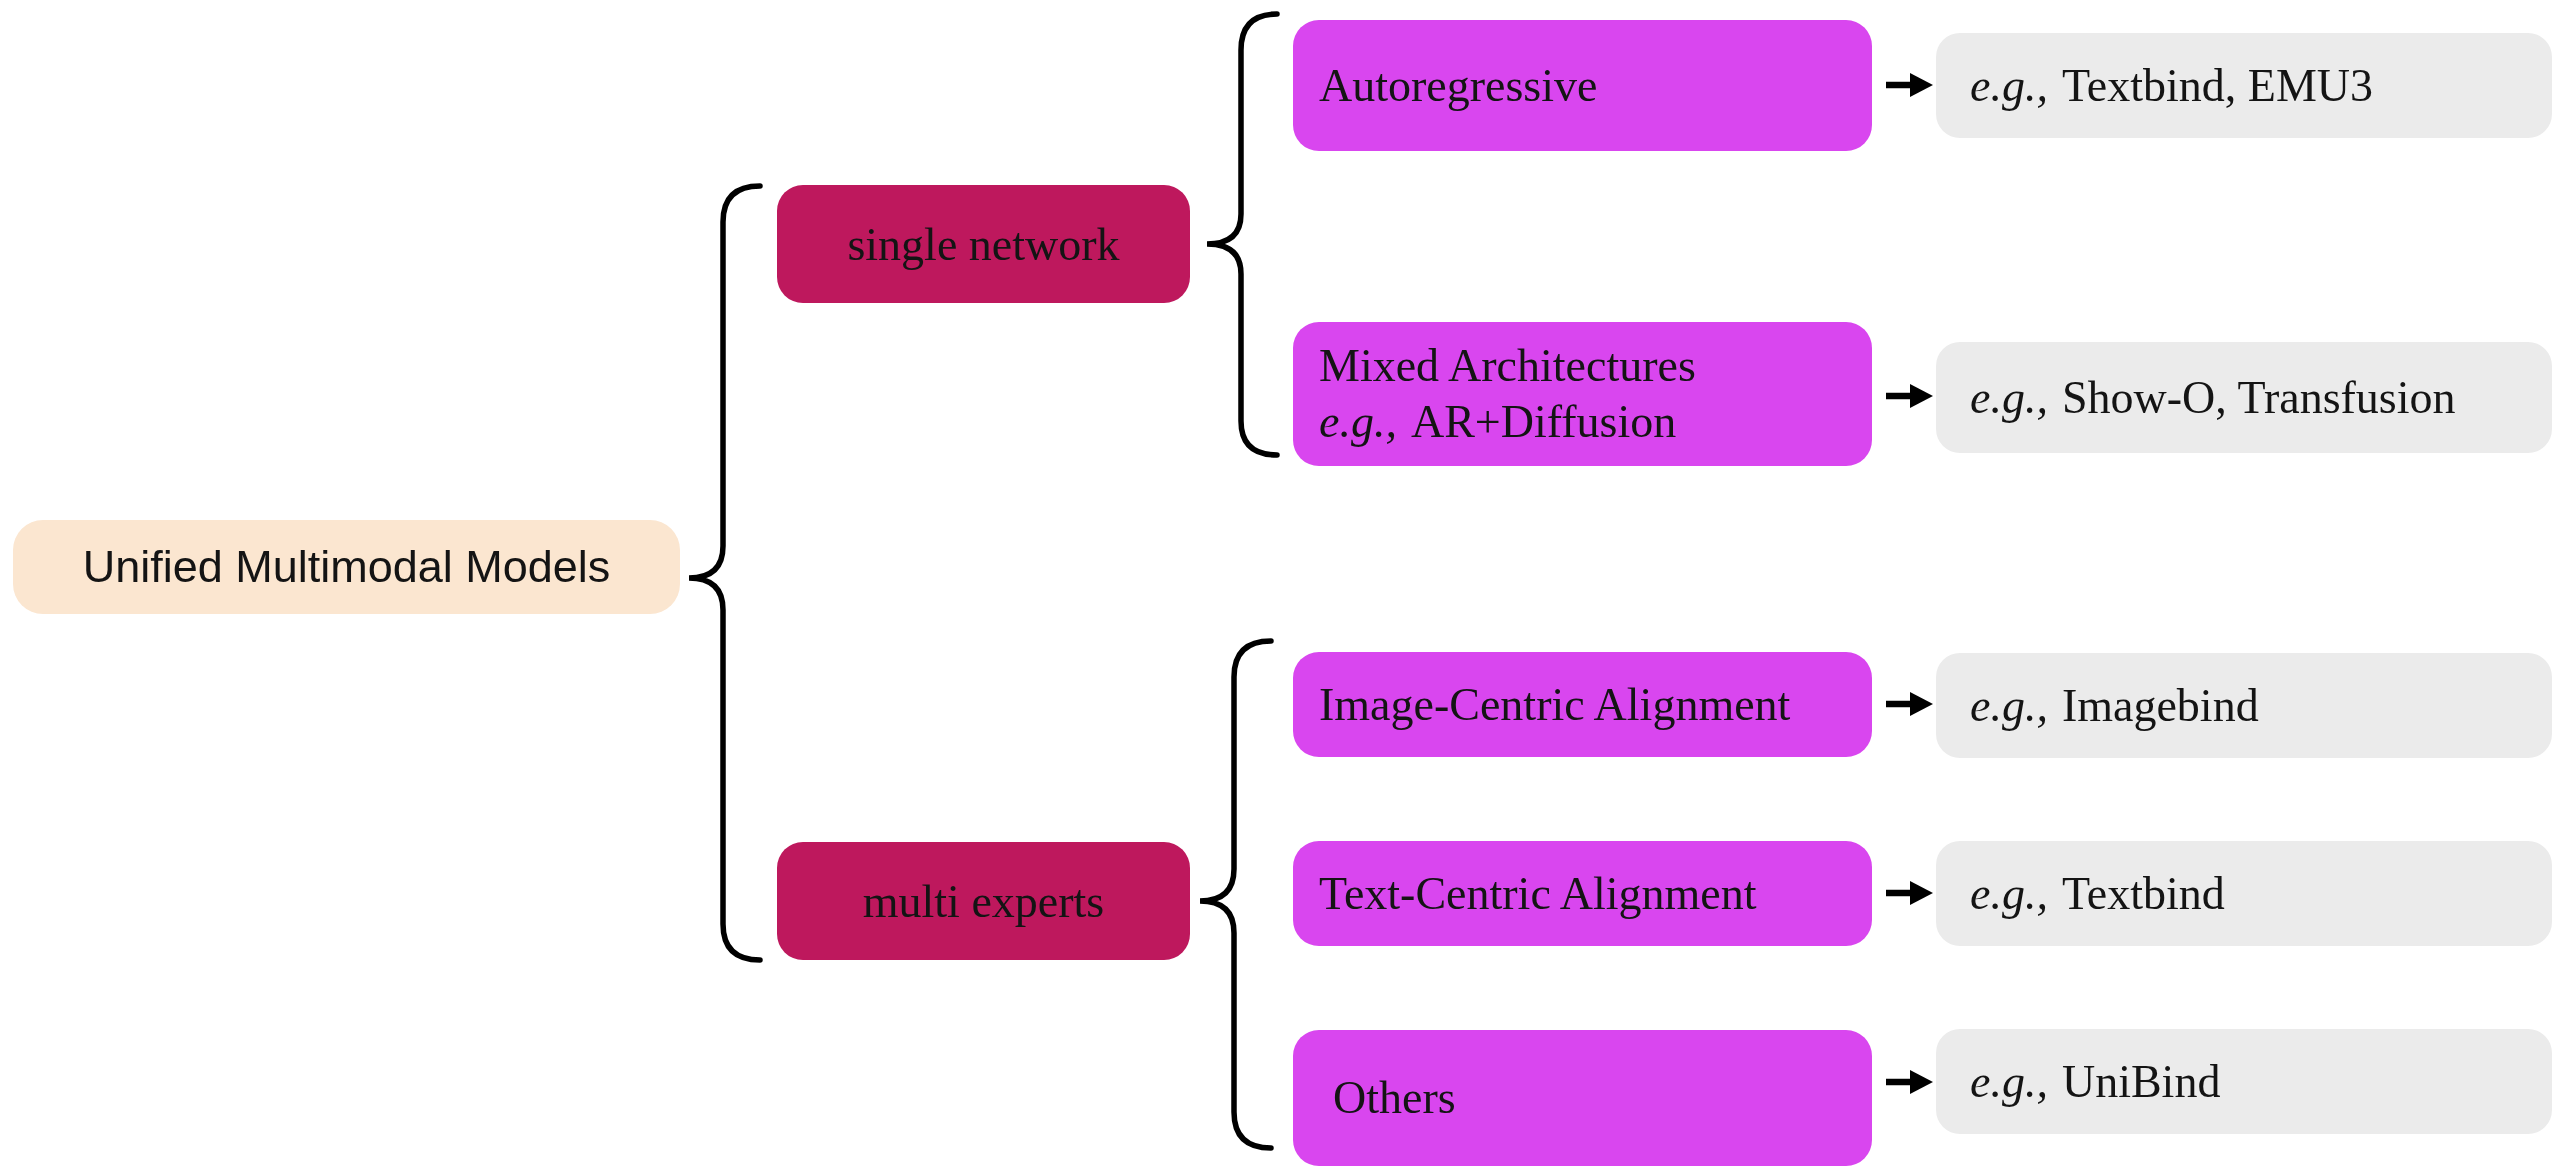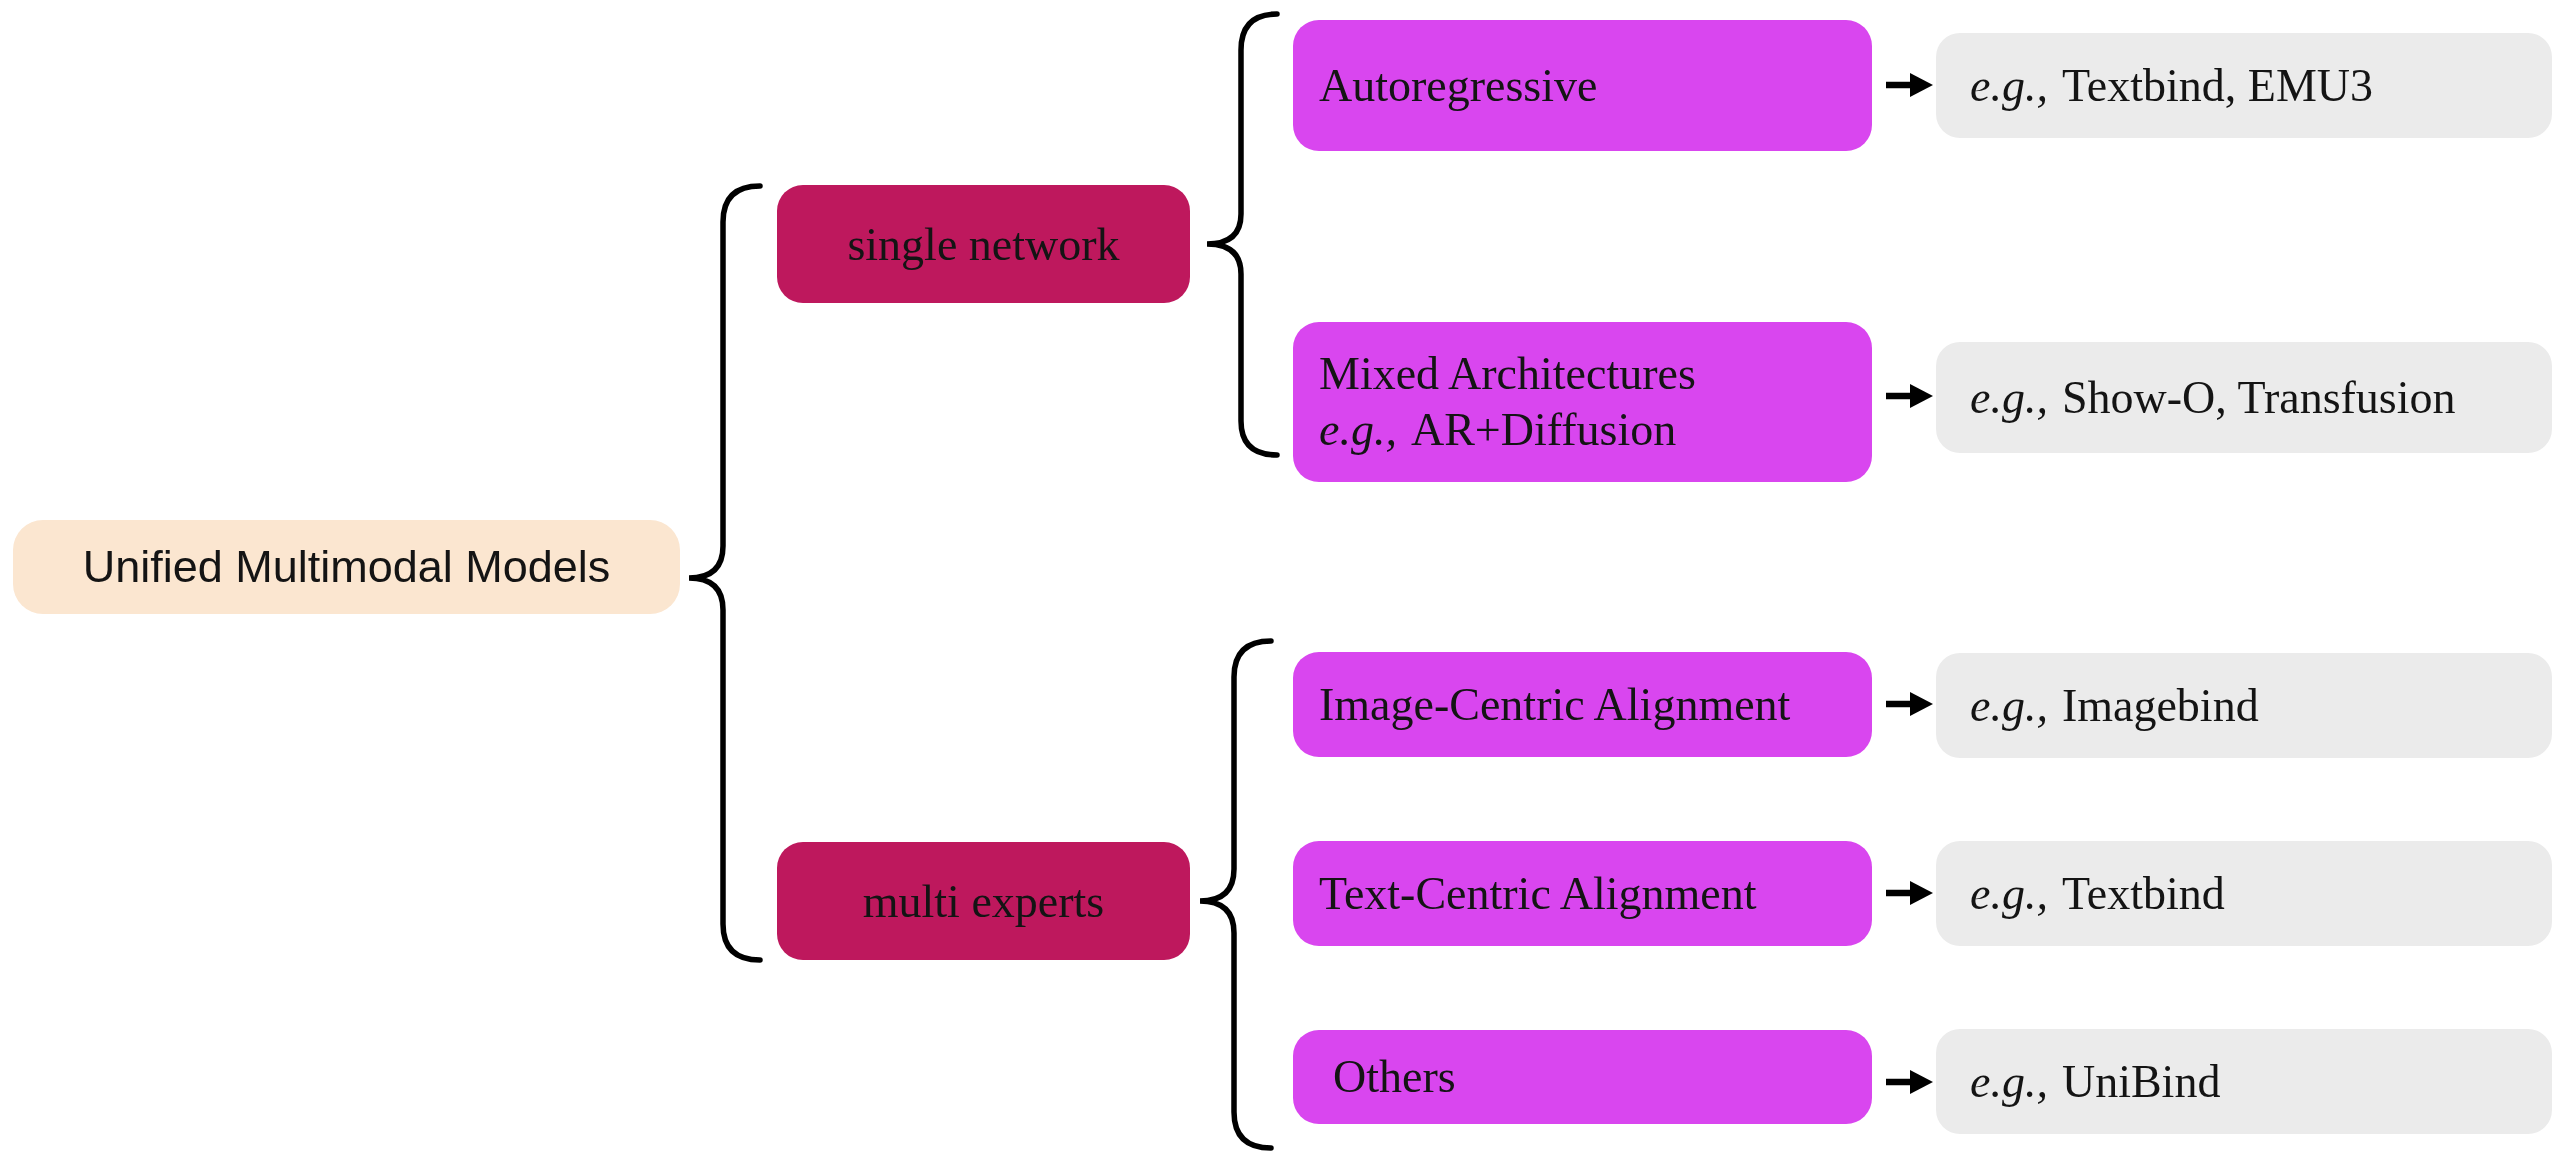--- a/index.html
+++ b/index.html
@@ -55,24 +55,24 @@
     background: #d946ef;
     border-radius: 26px;
     padding-left: 26px;
     font-size: 46px;
     flex-direction: column;
     align-items: flex-start;
     justify-content: center;
     line-height: 56px;
   }
   #node-ar     { top: 20px;  height: 131px; }
-  #node-mixed  { top: 322px; height: 160px; }
+  #node-mixed  { top: 322px; height: 144px; }
   #node-image  { top: 652px; height: 105px; }
   #node-text   { top: 841px; height: 105px; }
-  #node-others { top: 1030px; height: 94px; padding-left: 40px; }
+  #node-others { top: 1030px; height: 136px; padding-left: 40px; }
   
   .example-box {
     left: 1936px; width: 616px;
     background: #ebebeb;
     border-radius: 24px;
     padding-left: 34px;
     font-size: 46px;
   }
   #ex-ar     { top: 33px;  height: 105px; }
   #ex-mixed  { top: 342px; height: 111px; }

